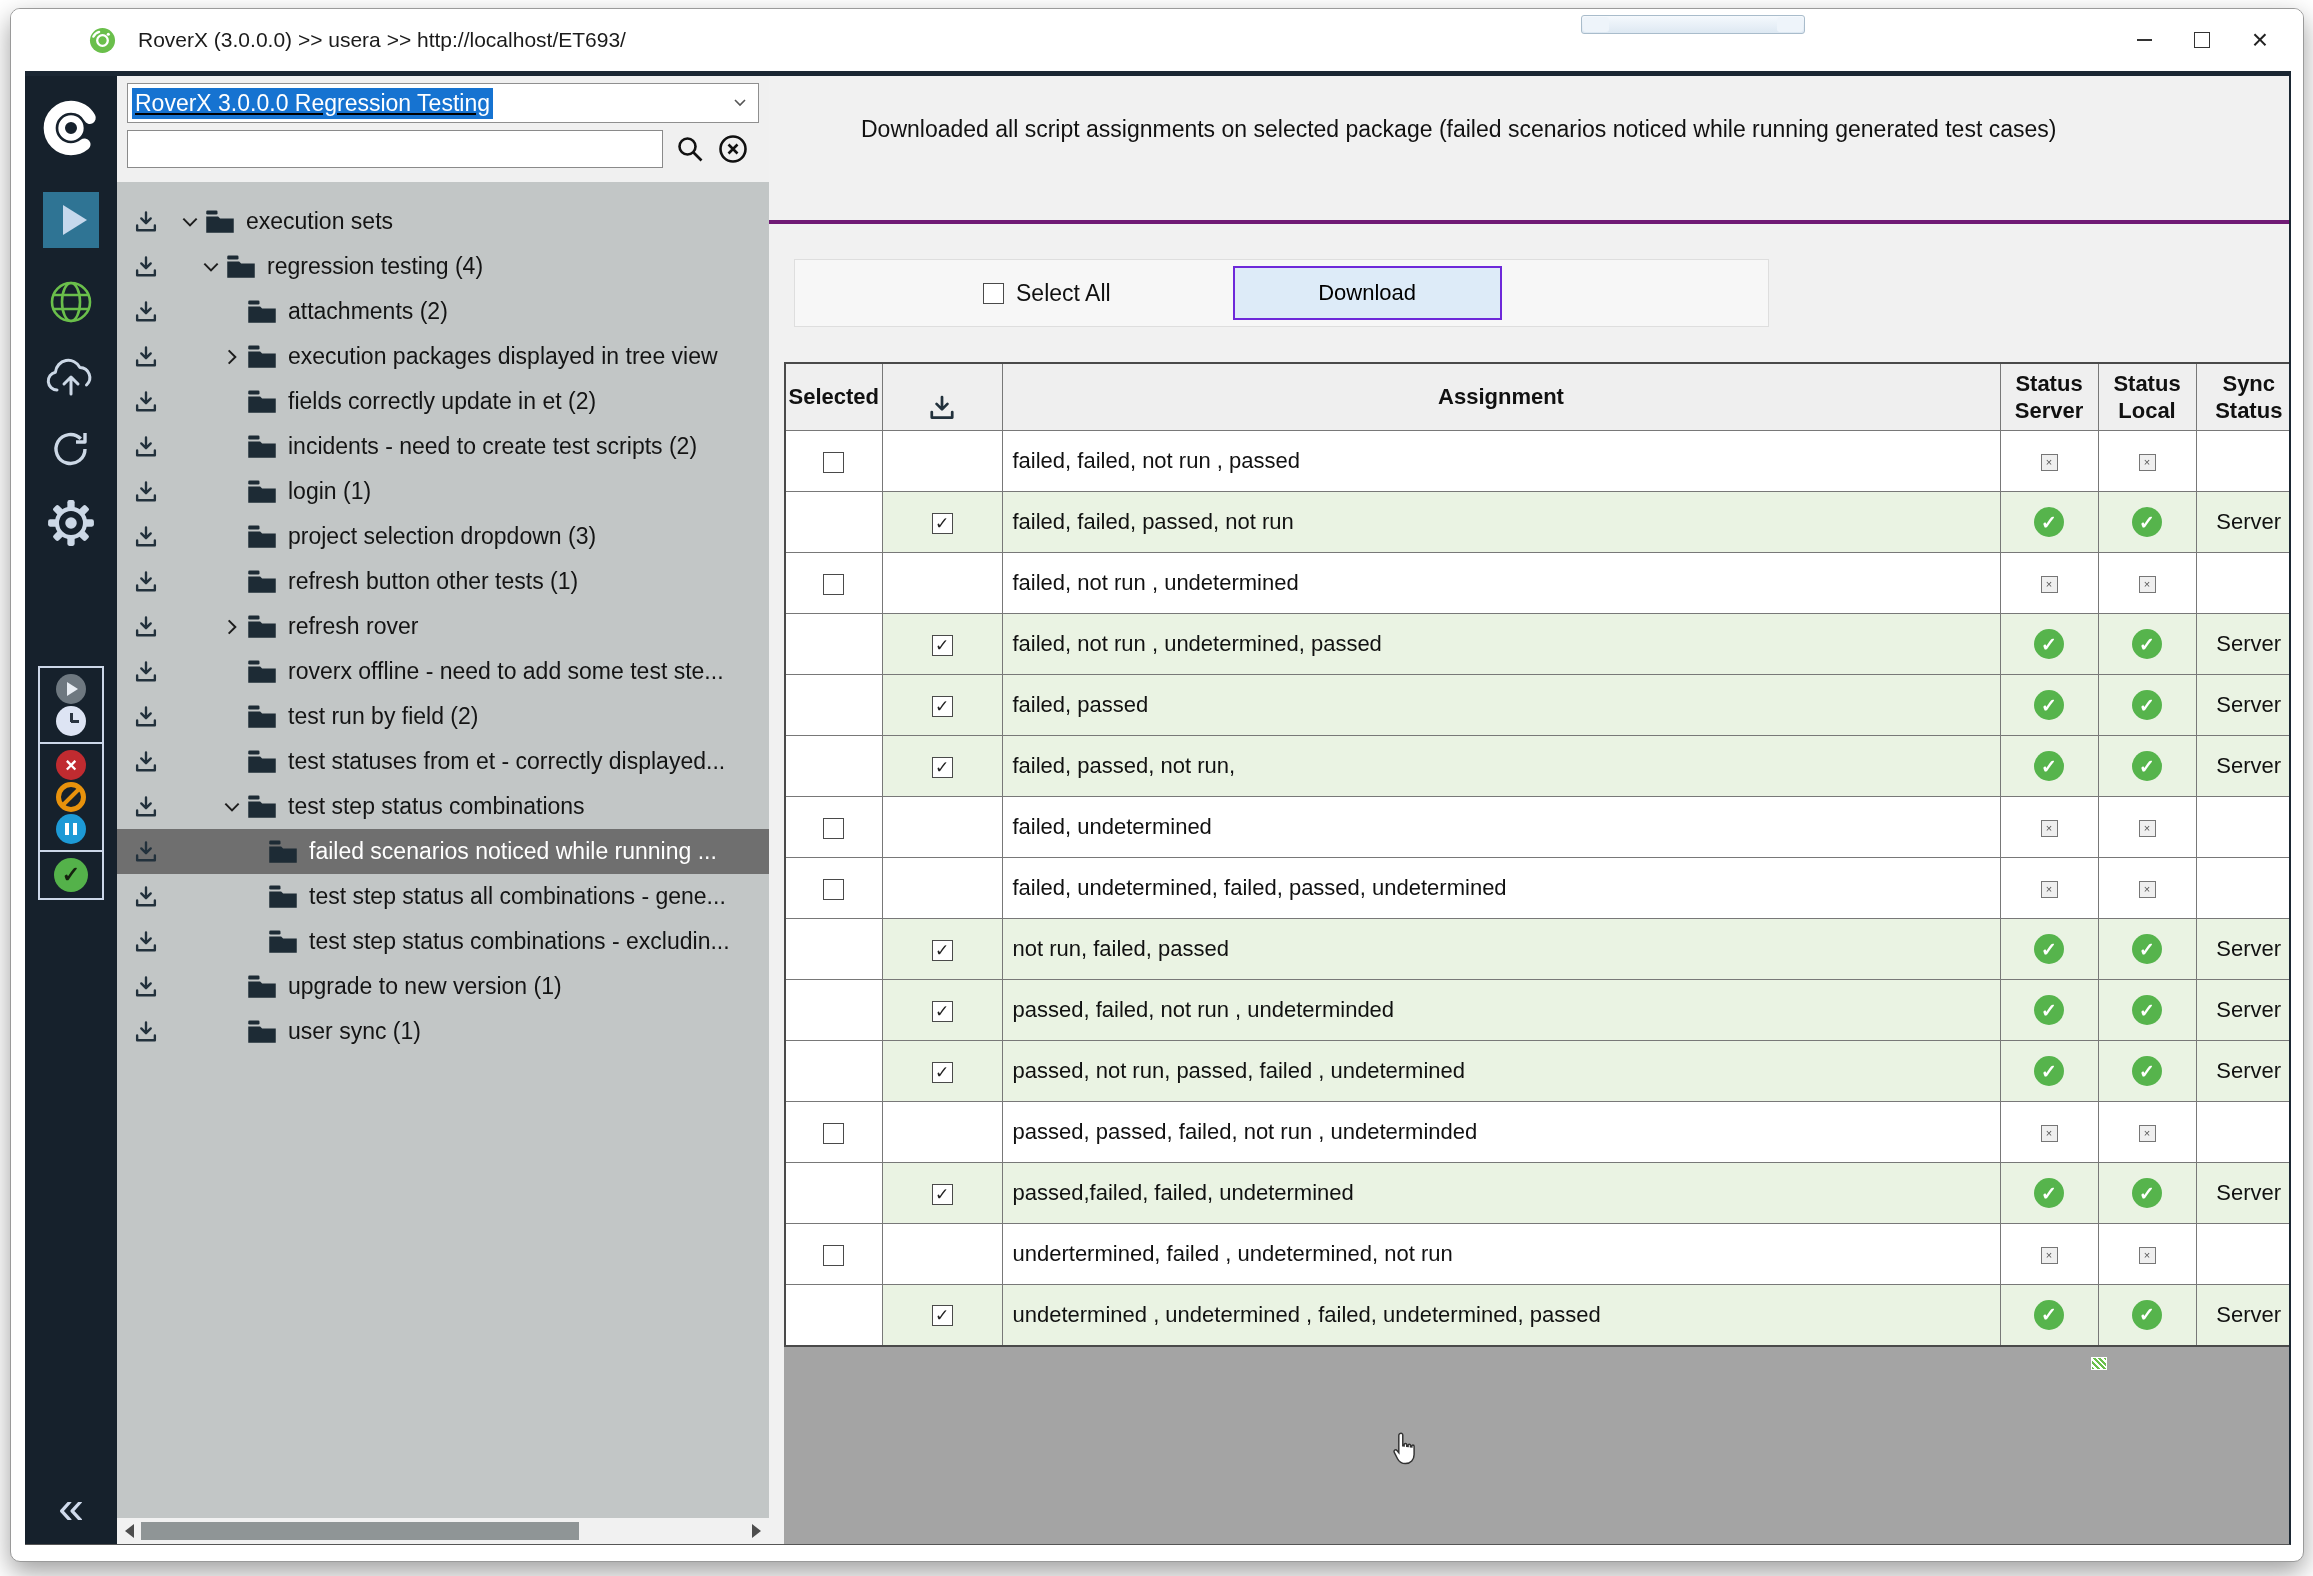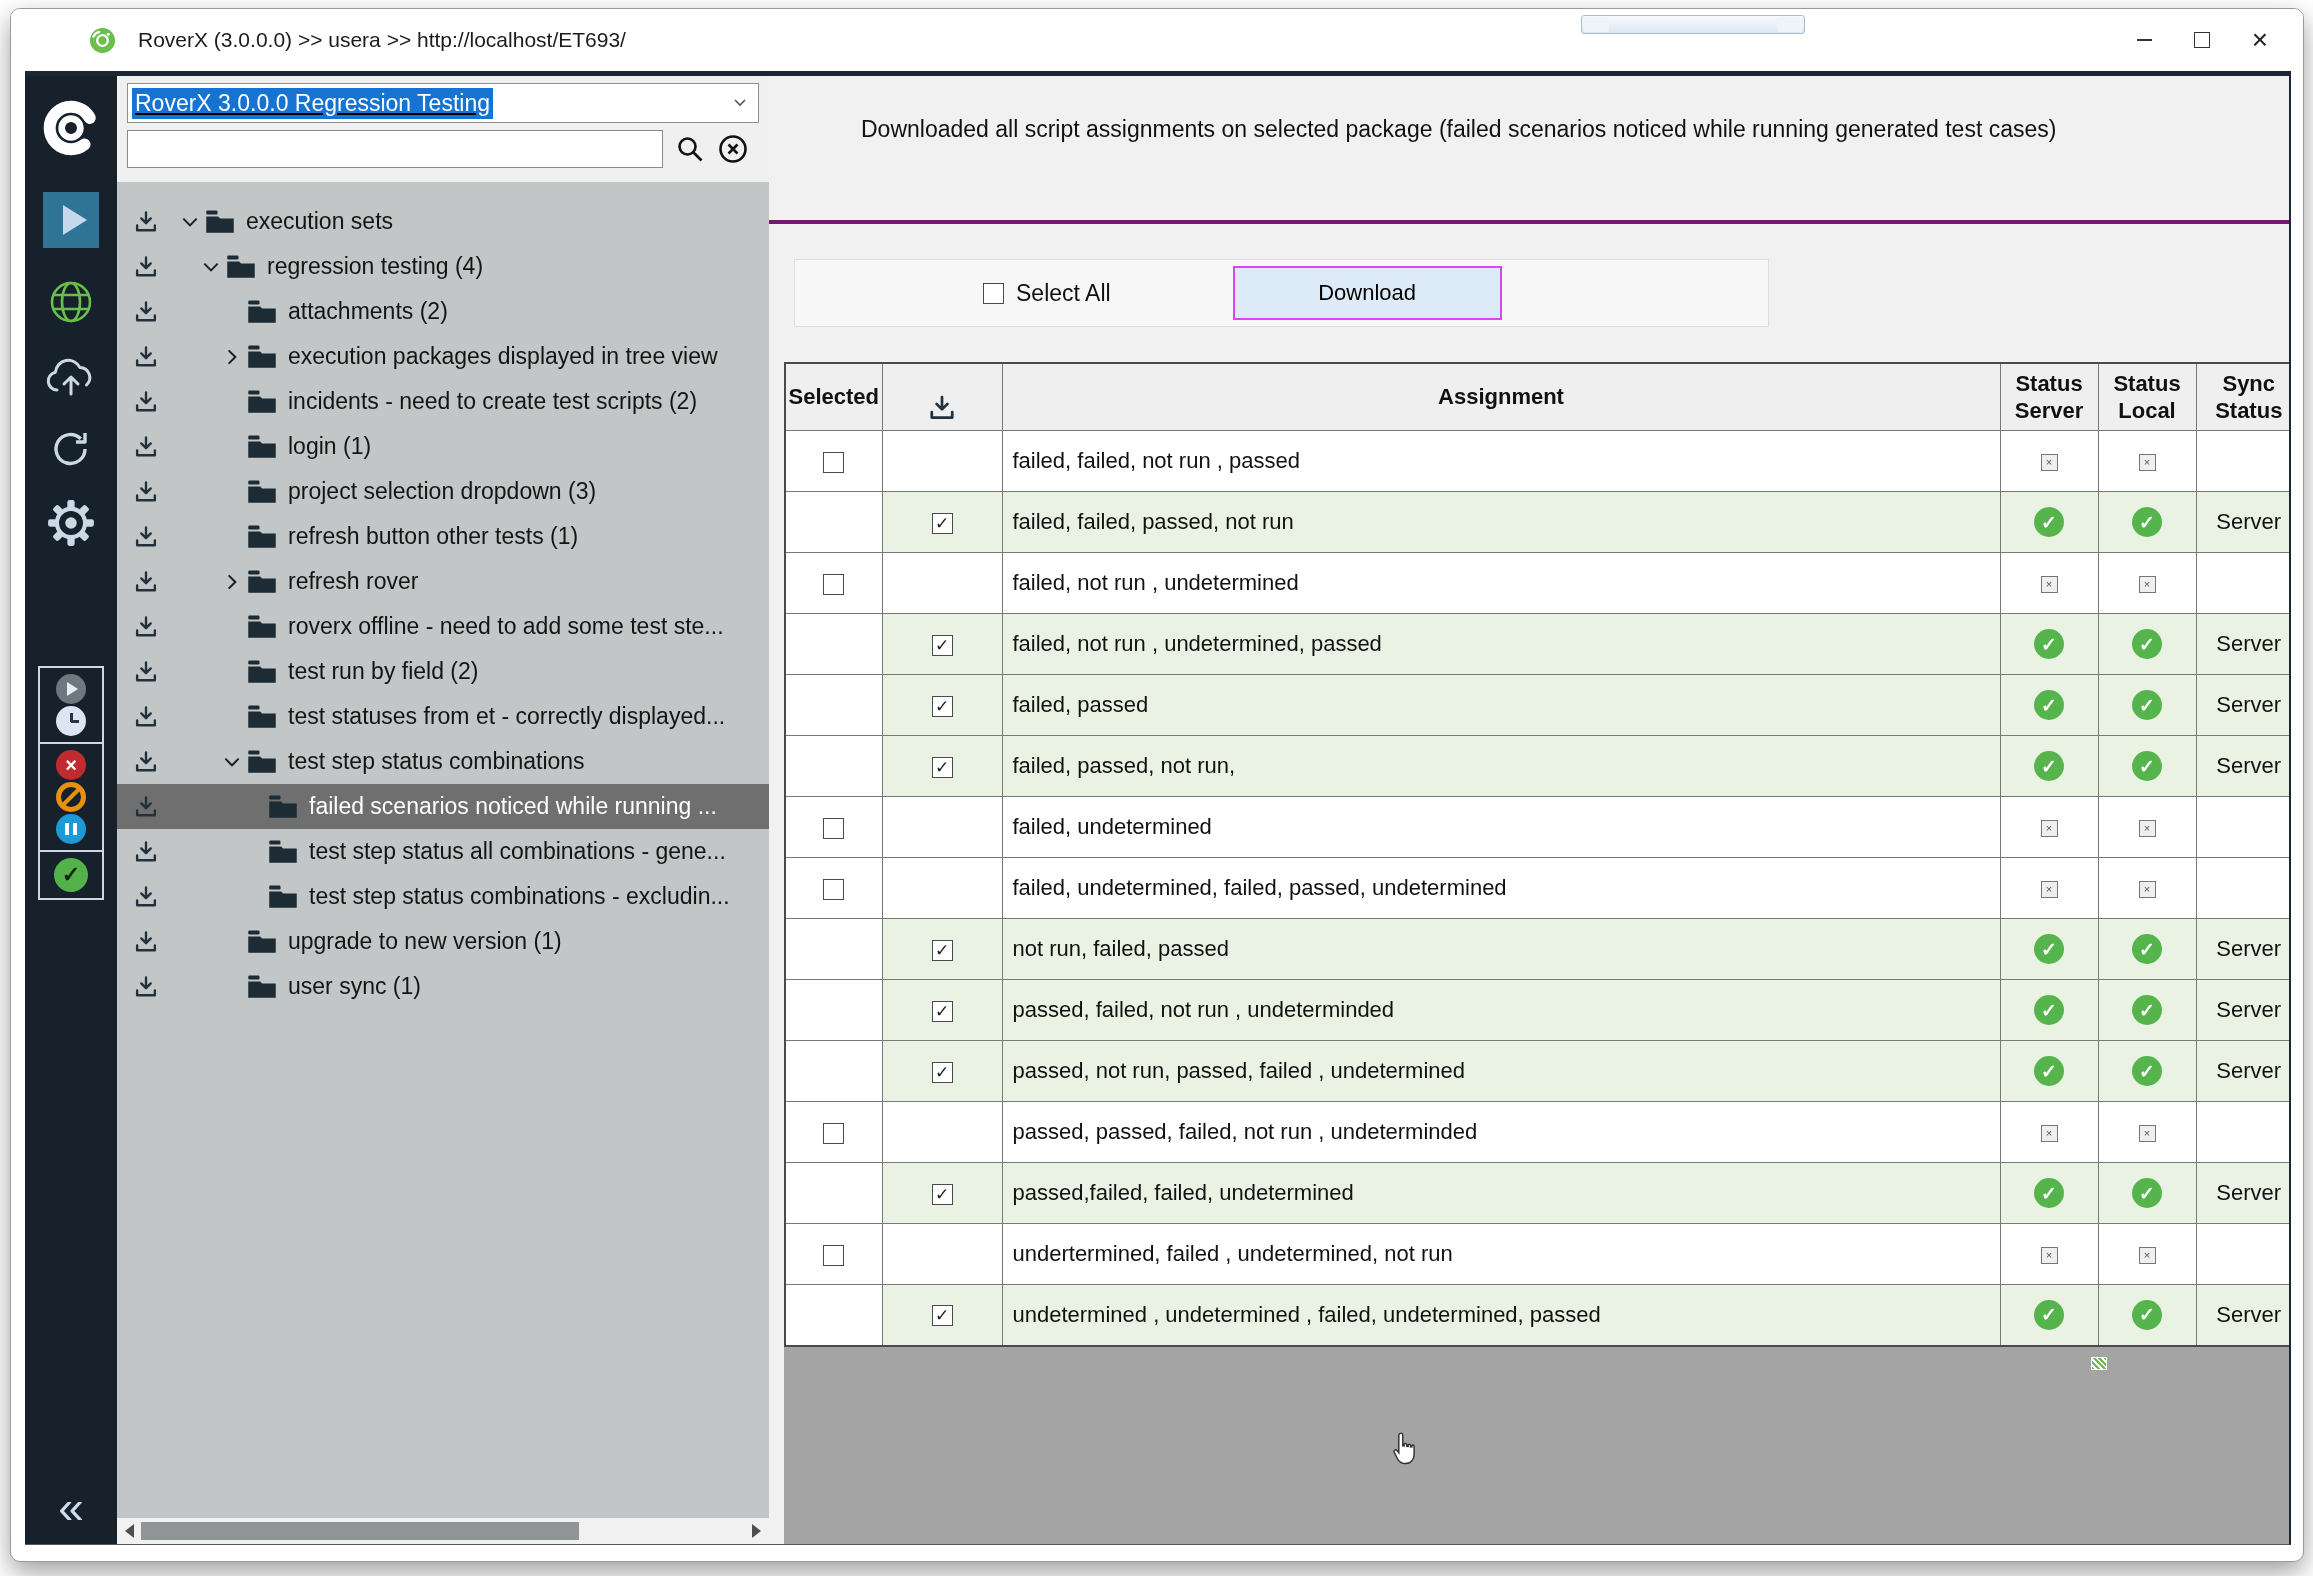--- a/index.html
+++ b/index.html
@@ -67,21 +67,21 @@
   .hs-right{right:8px;border-left:9px solid #4d4d4d;border-top:7px solid transparent;border-bottom:7px solid transparent;}
   .hs-thumb{position:absolute;left:24px;top:4px;width:438px;height:18px;background:#8f9596;}
   
   .content{flex:1;background:#f1f1f1;display:flex;flex-direction:column;position:relative;overflow:hidden;}
   .msg-section{height:148px;box-sizing:border-box;padding:40px 30px 0 92px;font-size:23px;color:#111;border-bottom:4px solid #701a75;flex:0 0 auto;}
   .actions{margin:35px 0 0 25px;width:975px;height:68px;background:#f7f7f7;border:1px solid #dedede;display:flex;align-items:center;box-sizing:border-box;flex:0 0 auto;}
   .cb{display:inline-flex;width:21px;height:21px;border:1.5px solid #4a4a4a;background:#fff;align-items:center;justify-content:center;box-sizing:border-box;}
   .cb .tick{font-size:17px;color:#222;line-height:1;}
   .actions .cb{margin-left:188px;}
   .actions .sel-all{margin-left:12px;font-size:23px;color:#111;}
-  .dl-btn{margin-left:122px;width:265px;height:50px;background:#ddebf8;border:2px solid #d946ef;font-size:22px;color:#000;
+  .dl-btn{margin-left:122px;width:265px;height:50px;background:#ddebf8;border:2px solid #6d28d9;font-size:22px;color:#000;
           display:flex;align-items:center;justify-content:center;font-family:"Liberation Sans",sans-serif;}
   
   table.assign{margin:35px 10px 0 15px;border-collapse:collapse;table-layout:fixed;width:1517px;flex:0 0 auto;
                border:2px solid #4a4a4a;background:#fff;font-size:22px;color:#111;}
   table.assign th,table.assign td{border:1px solid #787878;box-sizing:border-box;overflow:hidden;}
   table.assign th{background:#efefef;font-weight:bold;height:64px;text-align:center;font-size:22px;white-space:pre-line;line-height:1.25;}
   table.assign td{height:61px;background:#fff;}
   col.w-sel{width:97px;} col.w-dl{width:120px;} col.w-as{width:998px;} col.w-ss{width:98px;} col.w-sl{width:98px;} col.w-sy{width:106px;}
   td.c-as{text-align:left;padding:12px 10px;}
   td.c-sel,td.c-dl,td.c-st,td.c-sy{text-align:center;}
@@ -284,20 +284,35 @@
                   <path d="M3 4l6 6 6-6"></path>
                 </svg>
     </span>
     <span class="folder" data-interactable="false">
       <svg width="30" height="25" viewBox="0 0 24 20">
         <rect x="1" y="1.2" width="9" height="3.2" rx="1" fill="#1d2b35"></rect>
         <path d="M1 6h9.5l1.6 1.6H23V19H1z" fill="#1d2b35"></path>
       </svg>
     </span>
     <span class="tree-label" data-interactable="false">execution packages displayed in tree view</span>
+  </div>
+            <div class="tree-row" data-interactable="true">
+    <svg class="dlico" data-interactable="false" width="26" height="26" viewBox="0 0 22 22" fill="none" stroke="#22313c" stroke-width="2" stroke-linecap="round" stroke-linejoin="round">
+      <path d="M11 3v8M7 8l4 4 4-4"></path>
+                <path d="M3.5 14v4h15v-4"></path>
+    </svg>
+    <span class="indent" data-interactable="false" style="width: 88px;"></span>
+
+    <span class="folder" data-interactable="false">
+      <svg width="30" height="25" viewBox="0 0 24 20">
+        <rect x="1" y="1.2" width="9" height="3.2" rx="1" fill="#1d2b35"></rect>
+        <path d="M1 6h9.5l1.6 1.6H23V19H1z" fill="#1d2b35"></path>
+      </svg>
+    </span>
+    <span class="tree-label" data-interactable="false">fields correctly update in et (2)</span>
   </div>
             <div class="tree-row" data-interactable="true">
     <svg class="dlico" data-interactable="false" width="26" height="26" viewBox="0 0 22 22" fill="none" stroke="#22313c" stroke-width="2" stroke-linecap="round" stroke-linejoin="round">
       <path d="M11 3v8M7 8l4 4 4-4"></path>
                 <path d="M3.5 14v4h15v-4"></path>
     </svg>
     <span class="indent" data-interactable="false" style="width: 88px;"></span>
 
     <span class="folder" data-interactable="false">
       <svg width="30" height="25" viewBox="0 0 24 20">

